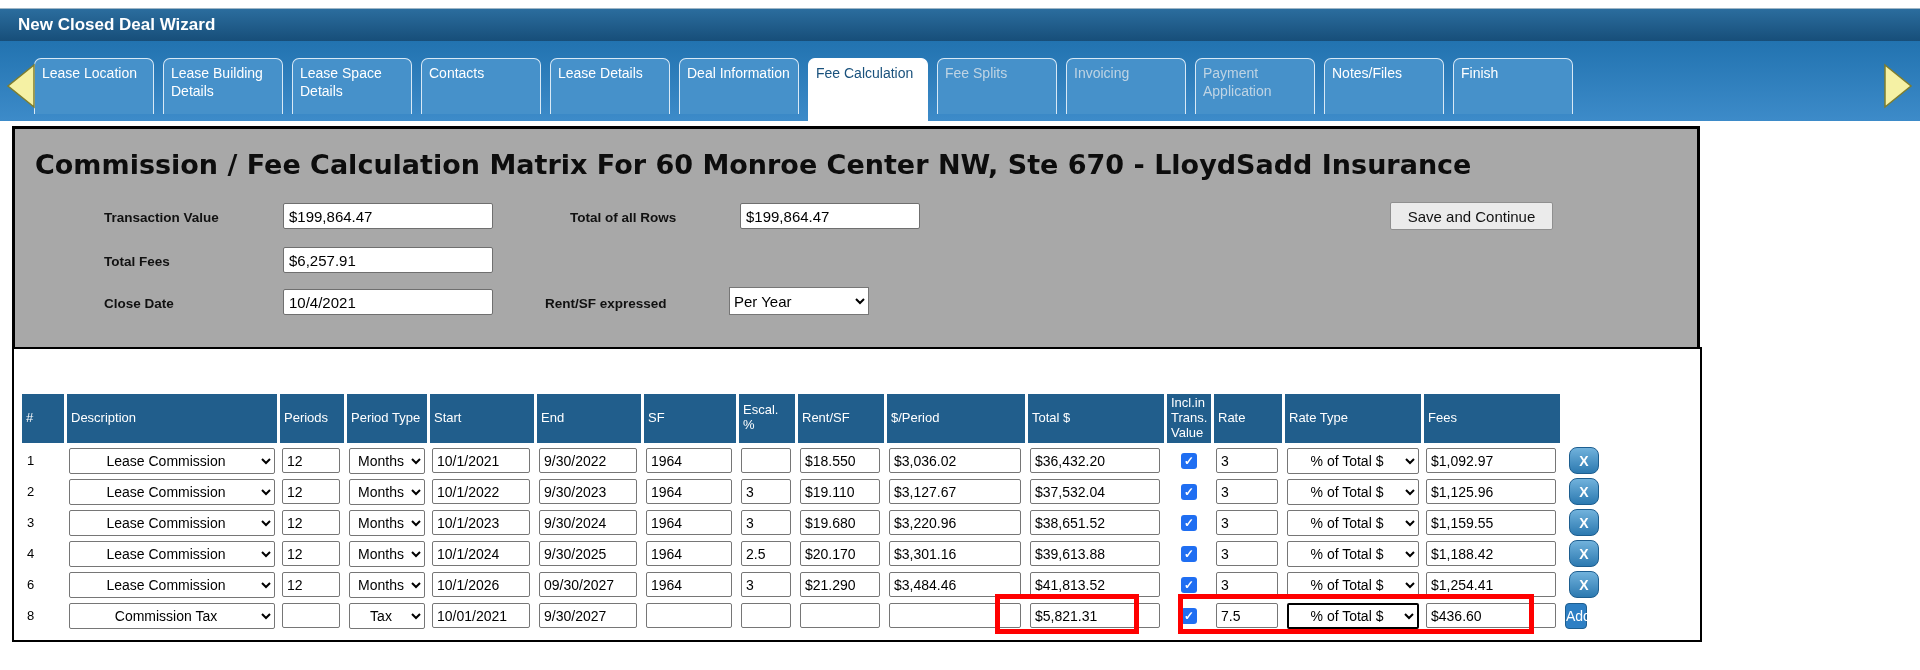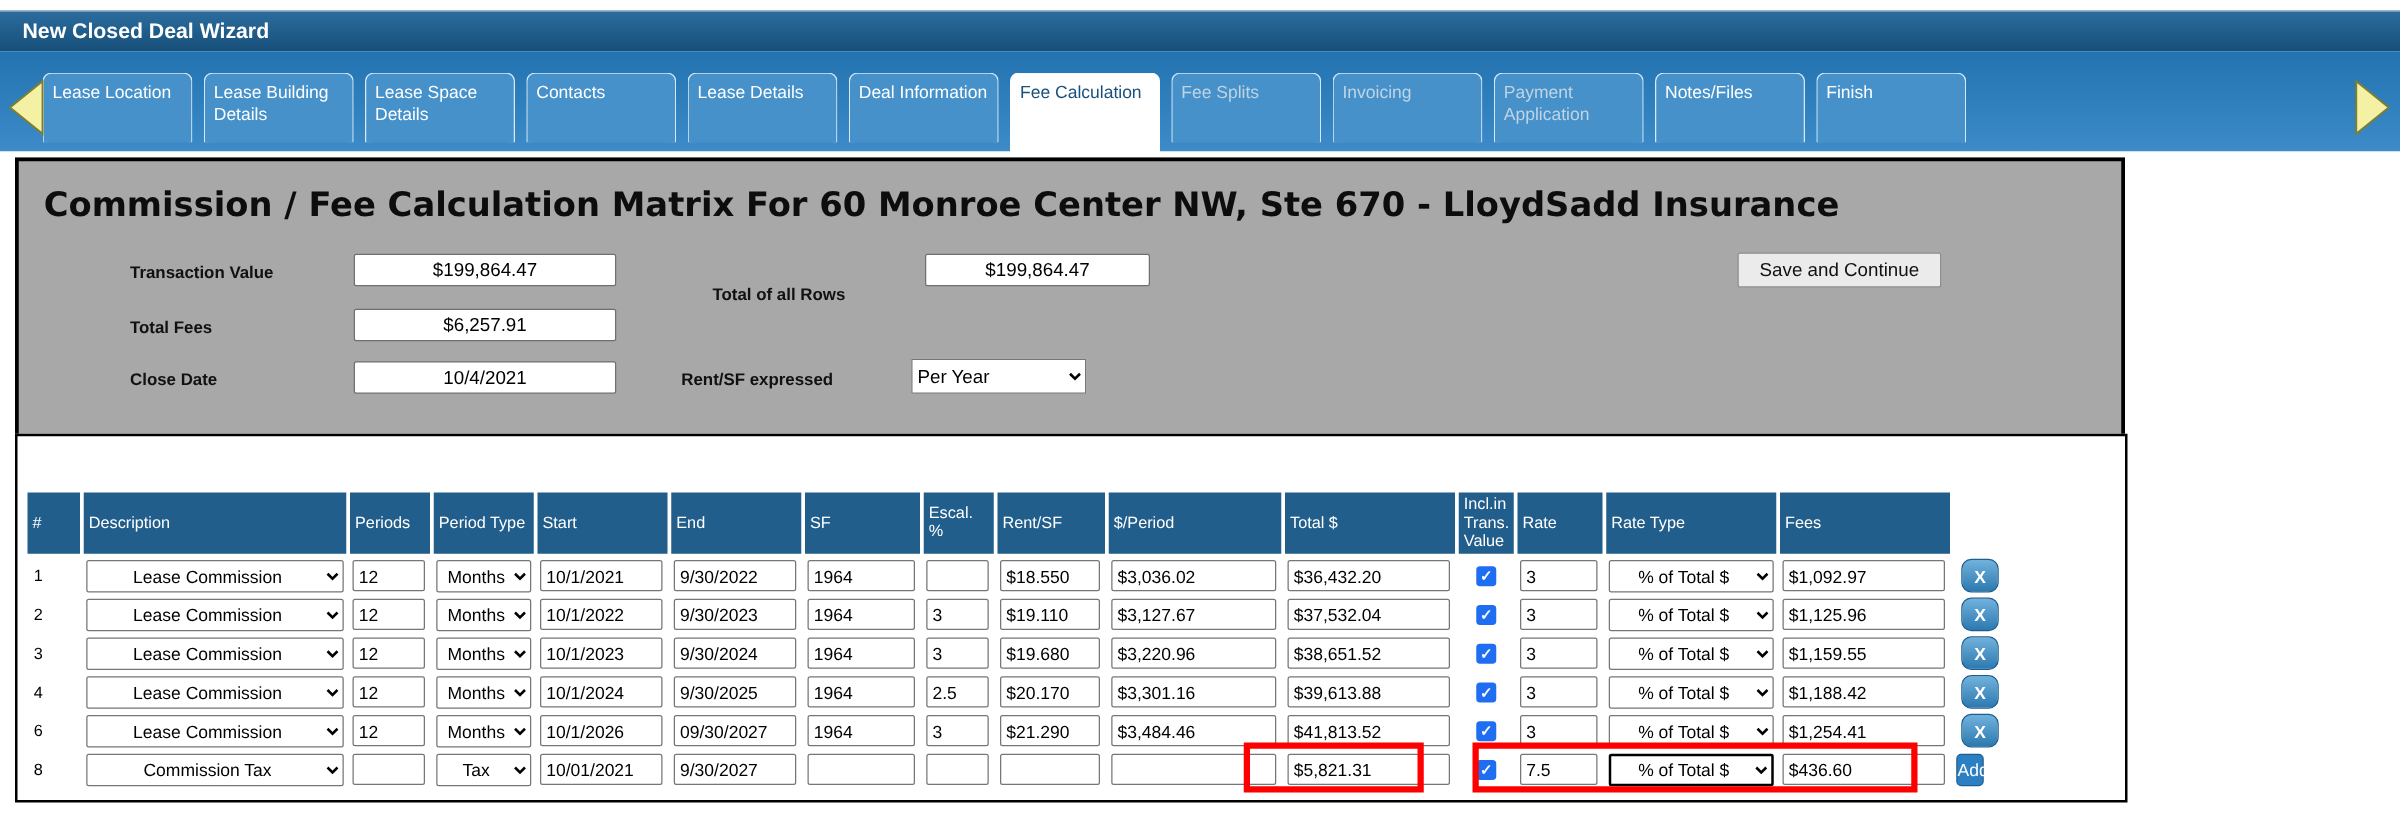--- a/index.html
+++ b/index.html
@@ -24,23 +24,23 @@
   .arrow.left { left:5px; }
   .arrow.right { right:6px; }
 
   
   .panel { position:absolute; left:12px; top:126px; width:1688px; height:258px;
     background:#a8a8a8; border:3px solid #000; }
   .panel h1 { position:absolute; left:20px; top:20px; font-family:"DejaVu Sans", sans-serif;
     font-size:27px; font-weight:bold; color:#0d0d0d; white-space:nowrap; }
   .lbl { position:absolute; font-size:13.5px; font-weight:bold; color:#111; white-space:nowrap; }
   .inp { position:absolute; height:26px; border:1px solid #6f6f6f; border-radius:2px;
-    font-size:15px; font-family:inherit; padding:0 5px; background:#fff; color:#000;text-align:center; }
+    font-size:15px; font-family:inherit; padding:0 5px; background:#fff; color:#000; }
   .l-tv { left:89px;  top:81px; }   .i-tv { left:268px; top:74px;  width:210px; }
-  .l-tar{ left:555px; top:81px;margin-top:18px; }   .i-tar{ left:725px; top:74px;  width:180px; }
+  .l-tar{ left:555px; top:81px; }   .i-tar{ left:725px; top:74px;  width:180px; }
   .l-tf { left:89px;  top:125px; }  .i-tf { left:268px; top:118px; width:210px; }
   .l-cd { left:89px;  top:167px; }  .i-cd { left:268px; top:160px; width:210px; }
   .l-rsf{ left:530px; top:167px; }
   .sel-rsf { position:absolute; left:714px; top:158px; width:140px; height:28px;
     font-size:15px; font-family:inherit; background:#fff; }
   .savebtn { position:absolute; left:1375px; top:73px; width:163px; height:28px;
     background:#ebebeb; border:1px solid #8f8f8f; border-radius:2px; font-size:15px;
     font-family:inherit; color:#111; cursor:pointer; }
 
   

